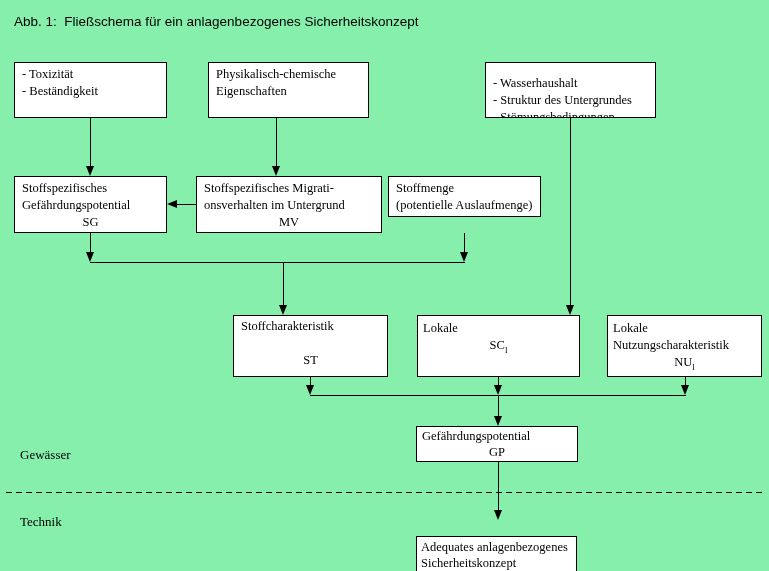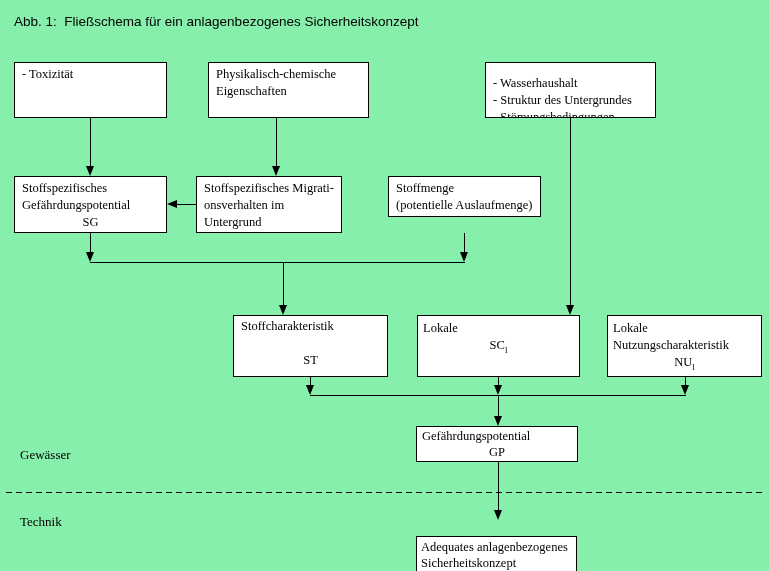--- a/index.html
+++ b/index.html
@@ -47,40 +47,41 @@
 </style>
 </head>
 <body>
 
 <div class="canvas">
 
   <div class="title">Abb. 1:  Fließschema für ein anlagenbezogenes Sicherheitskonzept</div>
 
   <div class="box" style="left:14px; top:62px; width:153px; height:56px;">
     <span class="ln">- Toxizität</span>
+    <span class="ln">- Beständigkeit</span>
   </div>
 
   <div class="box" style="left:196px; top:62px; width:161px; height:56px;margin-left:12px;">
     <span class="ln">Physikalisch-chemische</span>
     <span class="ln">Eigenschaften</span>
   </div>
 
   <div class="box" style="left:485px; top:62px; width:171px; height:56px; padding:12px 7px;">
     <span class="ln">- Wasserhaushalt</span>
     <span class="ln">- Struktur des Untergrundes</span>
     <span class="ln">- Stömungsbedingungen</span>
   </div>
 
   <div class="box" style="left:14px; top:176px; width:153px; height:57px;">
     <span class="ln">Stoffspezifisches</span>
     <span class="ln">Gefährdungspotential</span>
     <span class="code">SG</span>
   </div>
 
-  <div class="box" style="left:196px; top:176px; width:146px; height:57px;">
+  <div class="box" style="left:196px; top:176px; width:186px; height:57px;">
     <span class="ln">Stoffspezifisches Migrati-</span>
     <span class="ln">onsverhalten im Untergrund</span>
     <span class="code">MV</span>
   </div>
 
   <div class="box" style="left:388px; top:176px; width:153px; height:41px;">
     <span class="ln">Stoffmenge</span>
     <span class="ln">(potentielle Auslaufmenge)</span>
     <span class="code">SM</span>
   </div>

